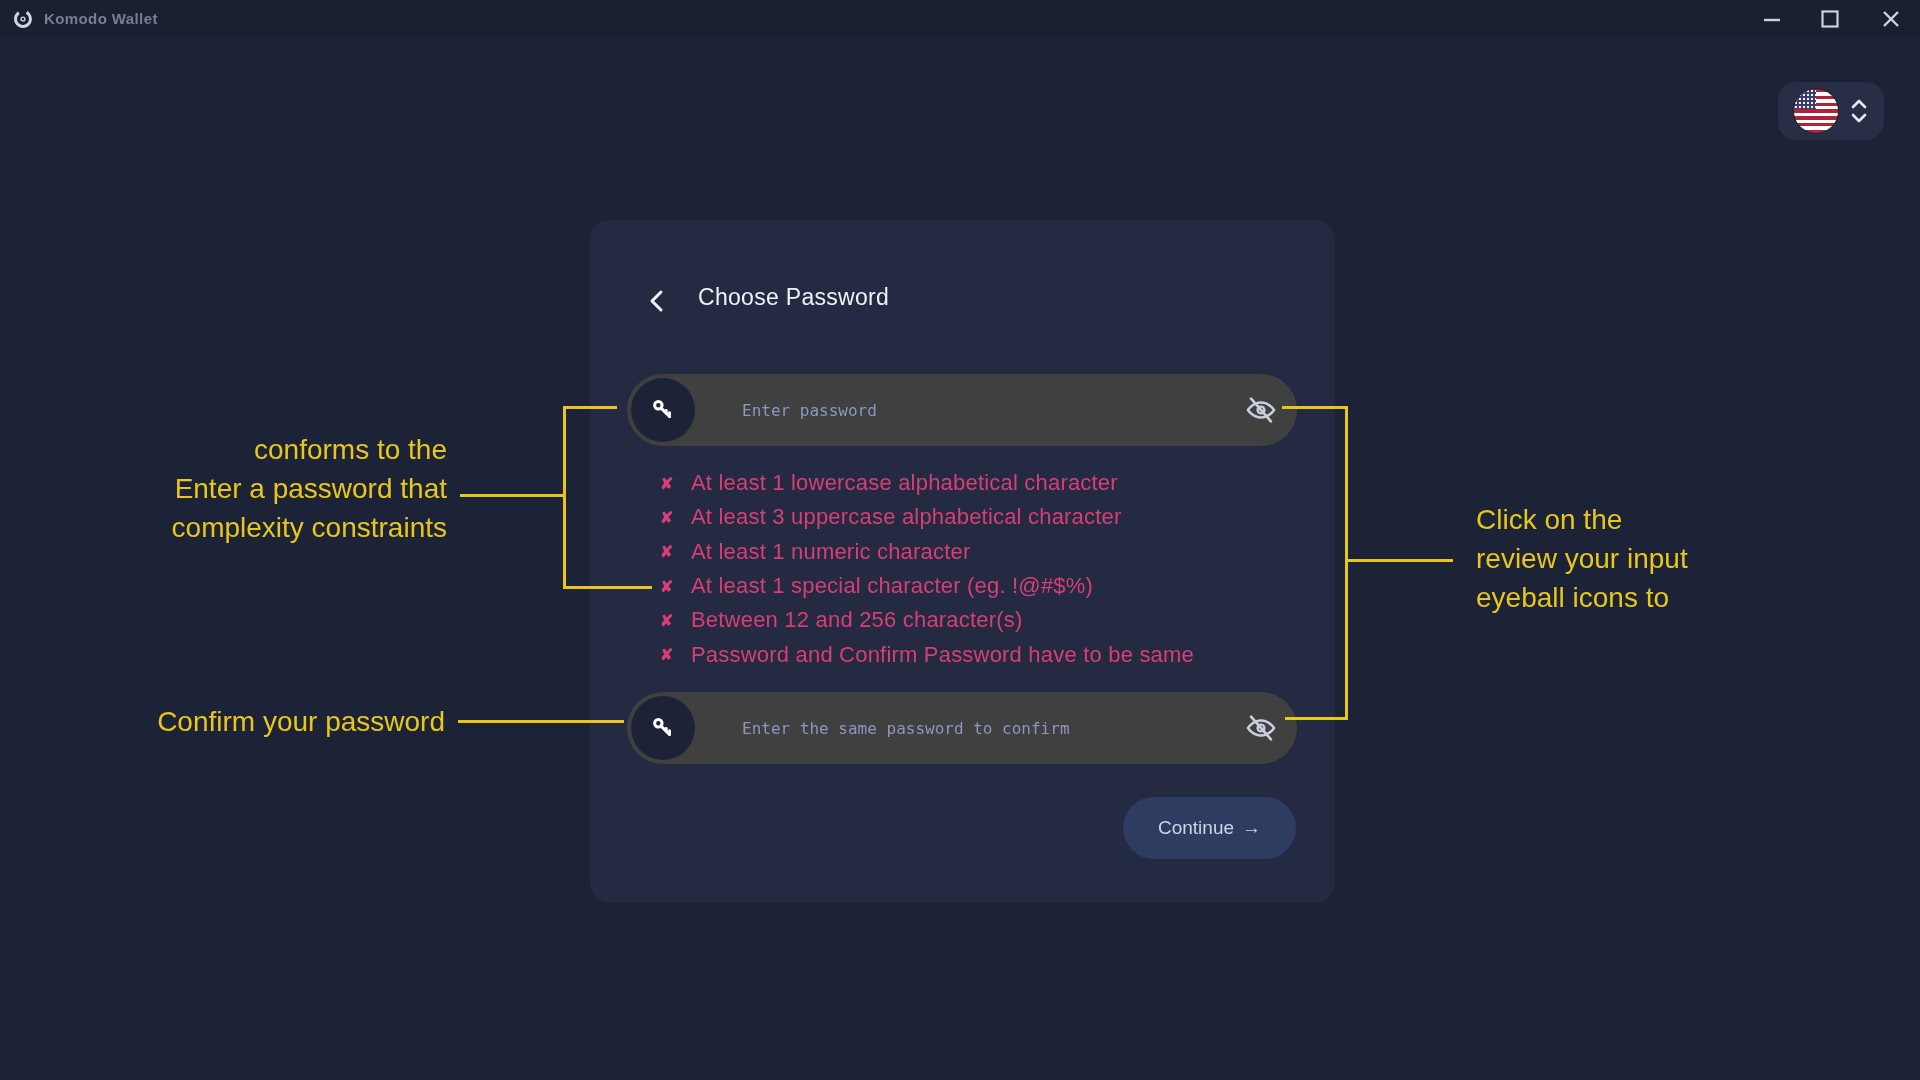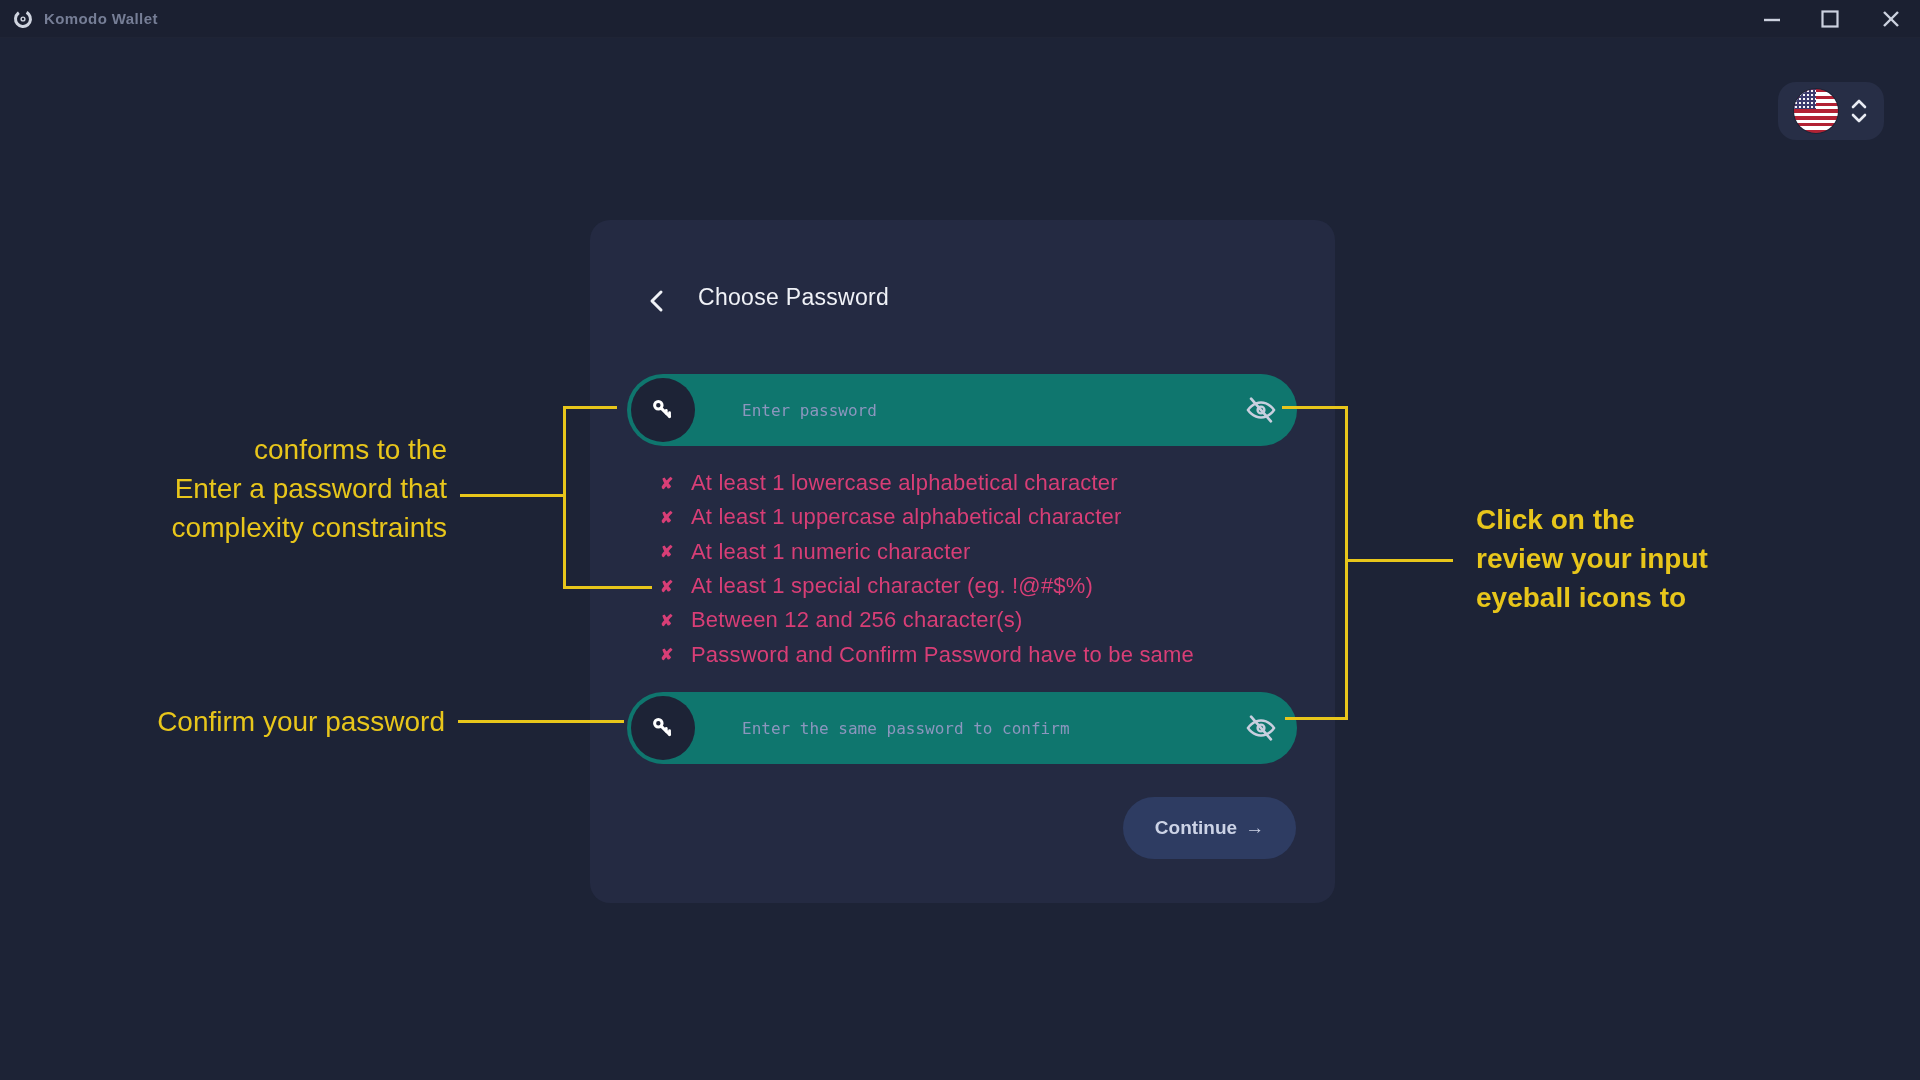--- a/index.html
+++ b/index.html
@@ -54,21 +54,21 @@
     position:absolute; left:640px; top:284px; width:34px; height:34px;
     display:flex; align-items:center; justify-content:center; cursor:pointer;
   }
   .card-title {
     position:absolute; left:698px; top:284px;
     color:#f0f2f7; font-size:23px; font-weight:normal; letter-spacing:0.3px;text-align:center;
   }
 
   .field {
     position:absolute; width:670px; height:72px; border-radius:36px;
-    background:#0f766e;
+    background:#404040;
   }
   .field-password { left:627px; top:374px; }
   .field-confirm  { left:627px; top:692px; }
   .key-badge {
     position:absolute; left:4px; top:4px; width:64px; height:64px;
     border-radius:50%; background:#1d2336;
     display:flex; align-items:center; justify-content:center;
   }
   .field input {
     position:absolute; left:0; top:0; width:100%; height:100%;
@@ -88,29 +88,29 @@
   .validations { position:absolute; left:660px; top:466px; }
   .vrow { display:flex; align-items:center; height:34.3px; color:#d83e76; }
   .vmark { width:31px; font-size:16px; font-weight:bold; }
   .vtext { font-size:22px; font-weight:500; letter-spacing:0.2px; }
 
   
   .continue {
     position:absolute; left:1123px; top:797px; width:173px; height:62px;
     border-radius:31px; background:#2e3c62; border:none; cursor:pointer;
     display:flex; align-items:center; justify-content:center; gap:8px;
-    color:#ccd3e6; font-size:19px; font-weight:700;
+    color:#ccd3e6; font-size:19px; font-weight:400;
     font-family:"Liberation Sans", sans-serif;
   }
 
   
   .note { color:#e8c61b; font-size:28px; line-height:39px; }
   .note-left-top   { position:absolute; right:1473px; top:430px; width:420px; text-align:right; }
   .note-left-bottom{ position:absolute; right:1475px; top:702px; width:420px; text-align:right; }
-  .note-right      { position:absolute; left:1476px; top:500px; width:320px; text-align:left;font-weight:bold; }
+  .note-right      { position:absolute; left:1476px; top:500px; width:320px; text-align:left; }
 
   .yline { position:absolute; background:#e8c61b; }
   
   .l-v    { left:563px; top:407px; width:3px;  height:182px; }
   .l-top  { left:563px; top:406px; width:54px; height:3px; }
   .l-bot  { left:563px; top:586px; width:89px; height:3px; }
   .l-mid  { left:460px; top:494px; width:106px;height:3px; }
   
   .c-mid  { left:458px; top:720px; width:166px;height:3px; }
   
@@ -186,21 +186,21 @@
     </button>
   </div>
 
   <div class="validations">
     <div class="vrow">
       <span class="vmark">✘</span>
       <span class="vtext">At least 1 lowercase alphabetical character</span>
     </div>
     <div class="vrow">
       <span class="vmark">✘</span>
-      <span class="vtext">At least 1 uppercase alphabetical character</span>
+      <span class="vtext">At least 3 uppercase alphabetical character</span>
     </div>
     <div class="vrow">
       <span class="vmark">✘</span>
       <span class="vtext">At least 1 numeric character</span>
     </div>
     <div class="vrow">
       <span class="vmark">✘</span>
       <span class="vtext">At least 1 special character (eg. !@#$%)</span>
     </div>
     <div class="vrow">

